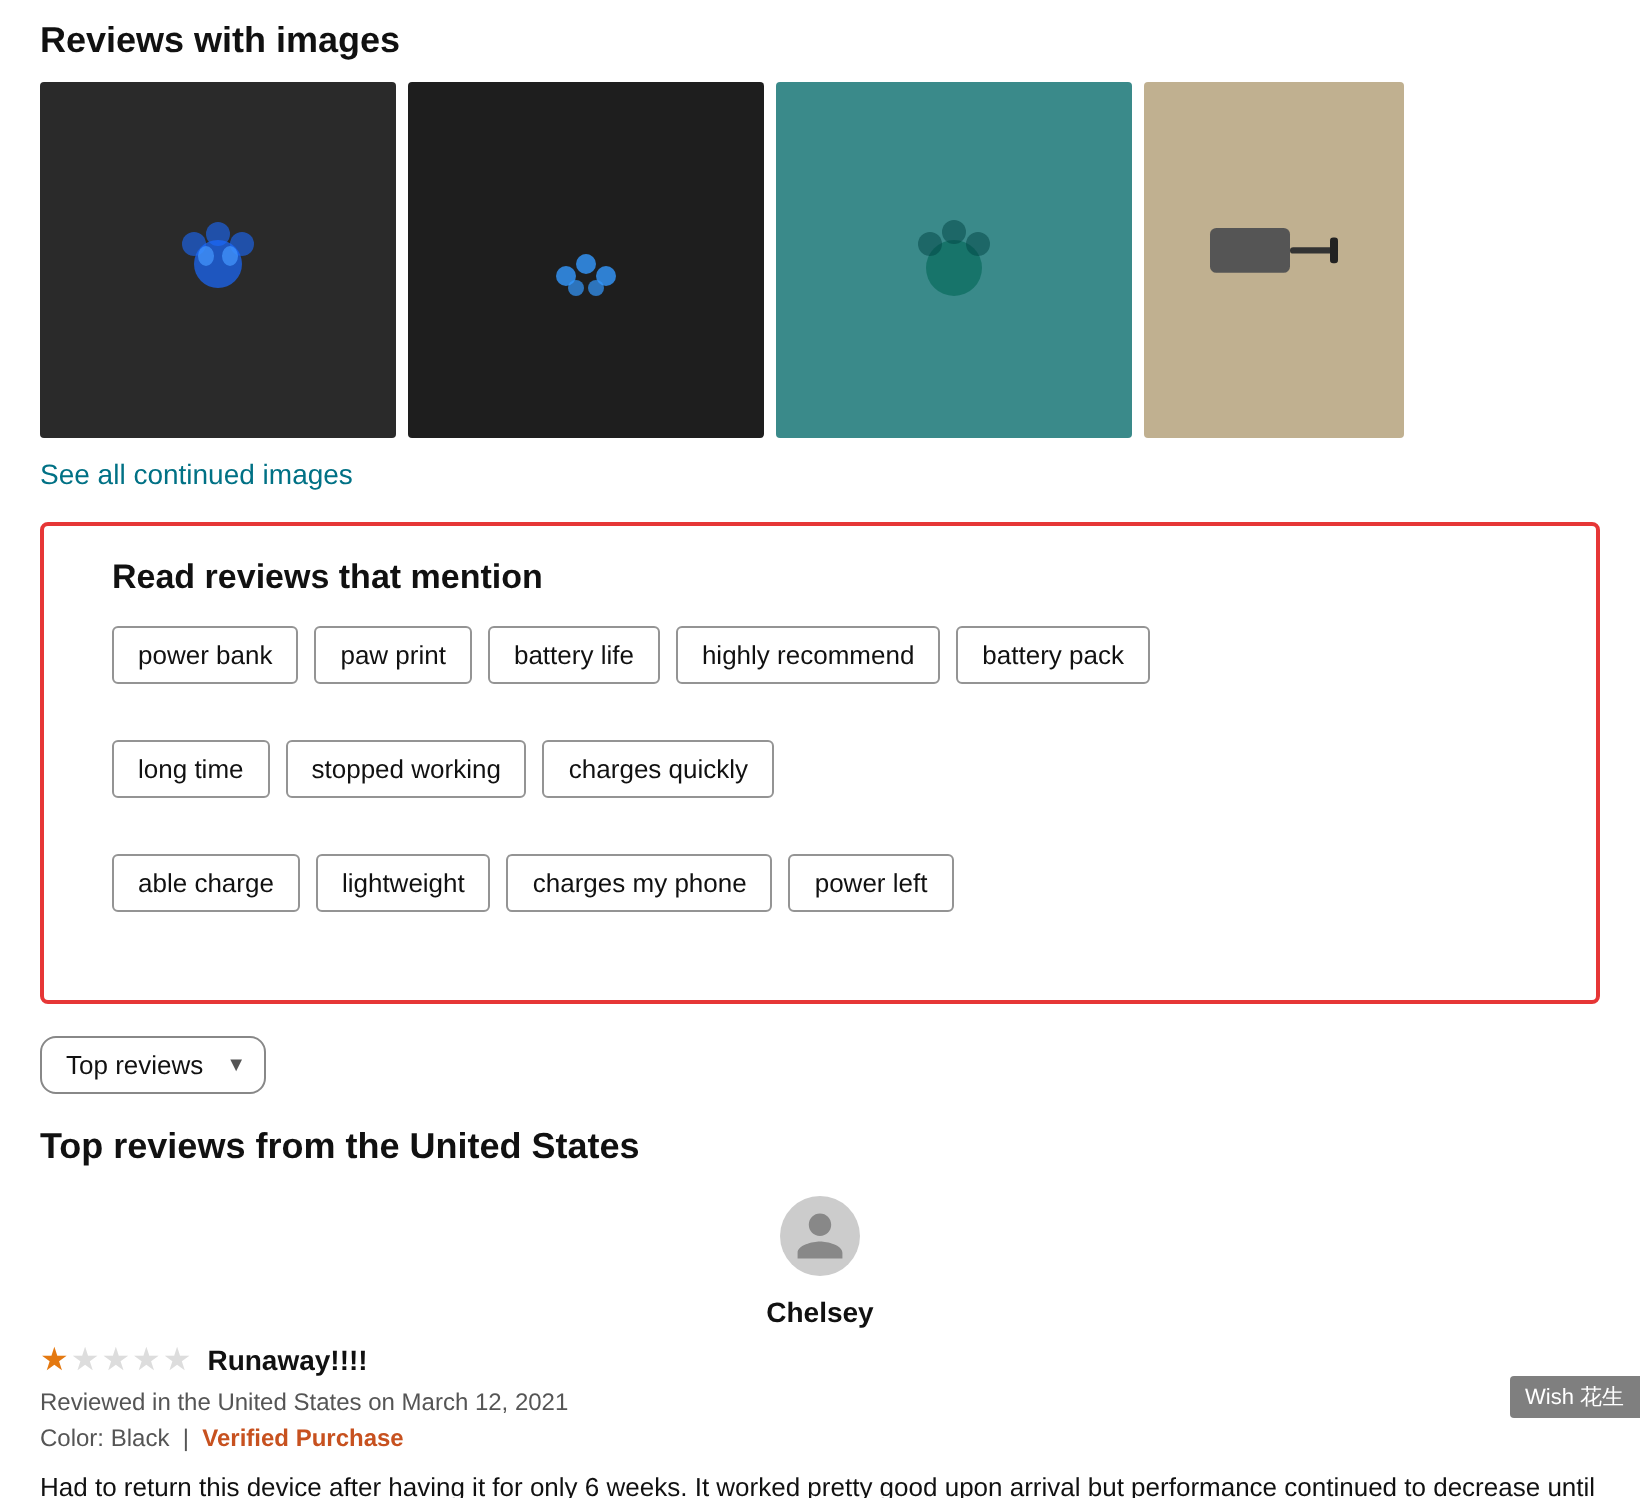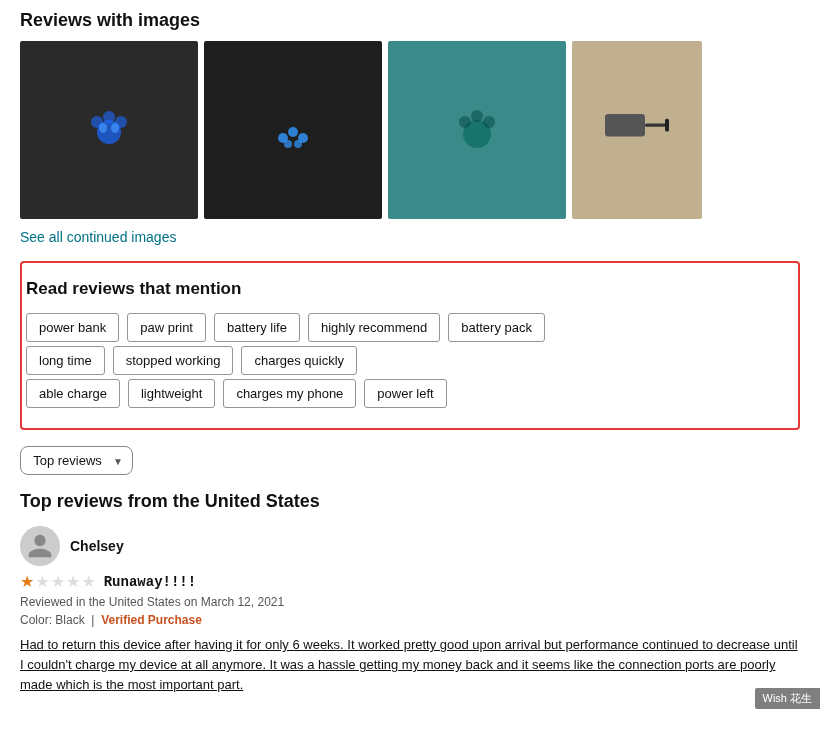--- a/index.html
+++ b/index.html
@@ -57,36 +57,36 @@
       text-decoration: none;
       display: inline-block;
       margin-bottom: 16px;
       cursor: pointer;
     }
 
     
     .mention-box {
       border: 2px solid #e63636;
       border-radius: 4px;
-      padding: 16px 4px;
+      padding: 16px 34px;
       margin-bottom: 16px;
     }
 
     .mention-box-title {
       font-size: 17px;
       font-weight: 700;
       margin-bottom: 14px;
       color: #111;
     }
 
     .tags-row {
       display: flex;
       flex-wrap: nowrap;
       gap: 8px;
-      margin-bottom: 4px;
+      margin-bottom: 28px;
     }
 
     .tag {
       display: inline-block;
       border: 1px solid #949494;
       border-radius: 3px;
       padding: 6px 12px;
       font-size: 13px;
       color: #111;
       background: #fff;
@@ -105,21 +105,20 @@
     .sort-select {
       appearance: none;
       border: 1px solid #888;
       border-radius: 8px;
       padding: 6px 30px 6px 12px;
       font-size: 13px;
       color: #111;
       background: #fff;
       cursor: pointer;
       position: relative;
-      text-align: center;
     }
 
     .select-wrapper {
       position: relative;
       display: inline-block;
     }
 
     .select-wrapper::after {
       content: "▼";
       font-size: 10px;
@@ -142,20 +141,21 @@
     
     .review-item {
       margin-bottom: 10px;
     }
 
     .reviewer-row {
       display: flex;
       align-items: center;
       gap: 10px;
       margin-bottom: 6px;
+      flex-direction: column;
     }
 
     .avatar {
       width: 40px;
       height: 40px;
       border-radius: 50%;
       background: #ccc;
       display: flex;
       align-items: center;
       justify-content: center;
@@ -189,21 +189,20 @@
     .star {
       font-size: 16px;
     }
     .star.filled { color: #e47911; }
     .star.empty { color: #ddd; }
 
     .review-headline {
       font-size: 14px;
       font-weight: 700;
       color: #111;
-      font-family: Liberation Mono, monospace;
     }
 
     .review-meta {
       font-size: 12px;
       color: #555;
       margin-bottom: 4px;
     }
 
     .review-color {
       font-size: 12px;

